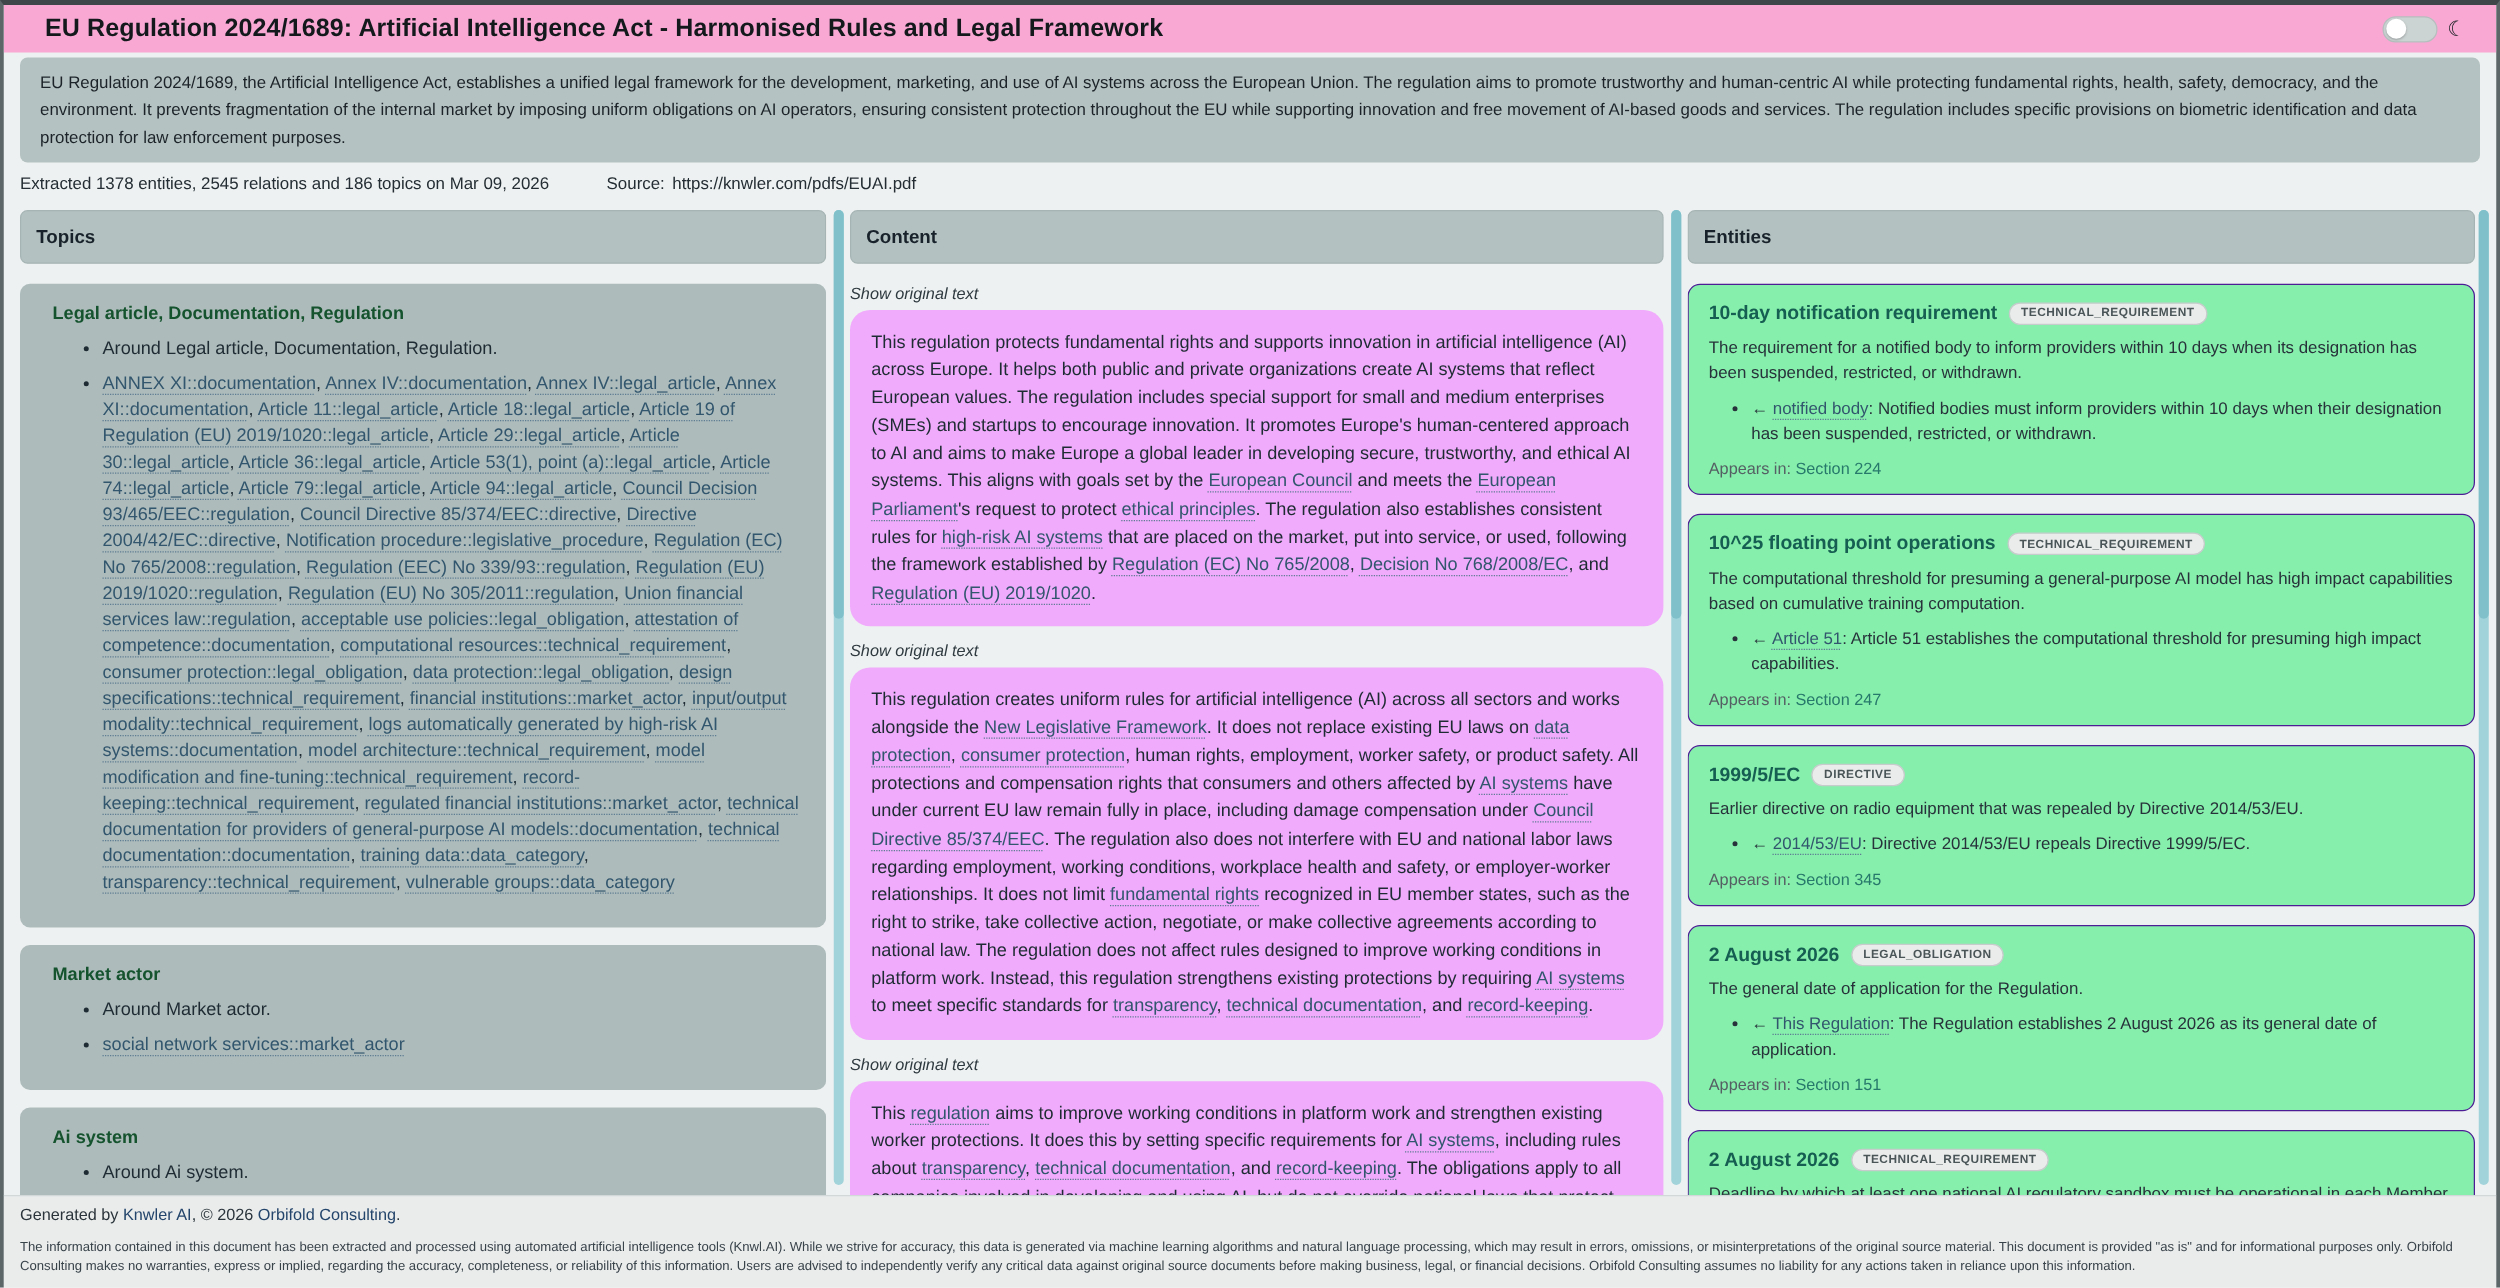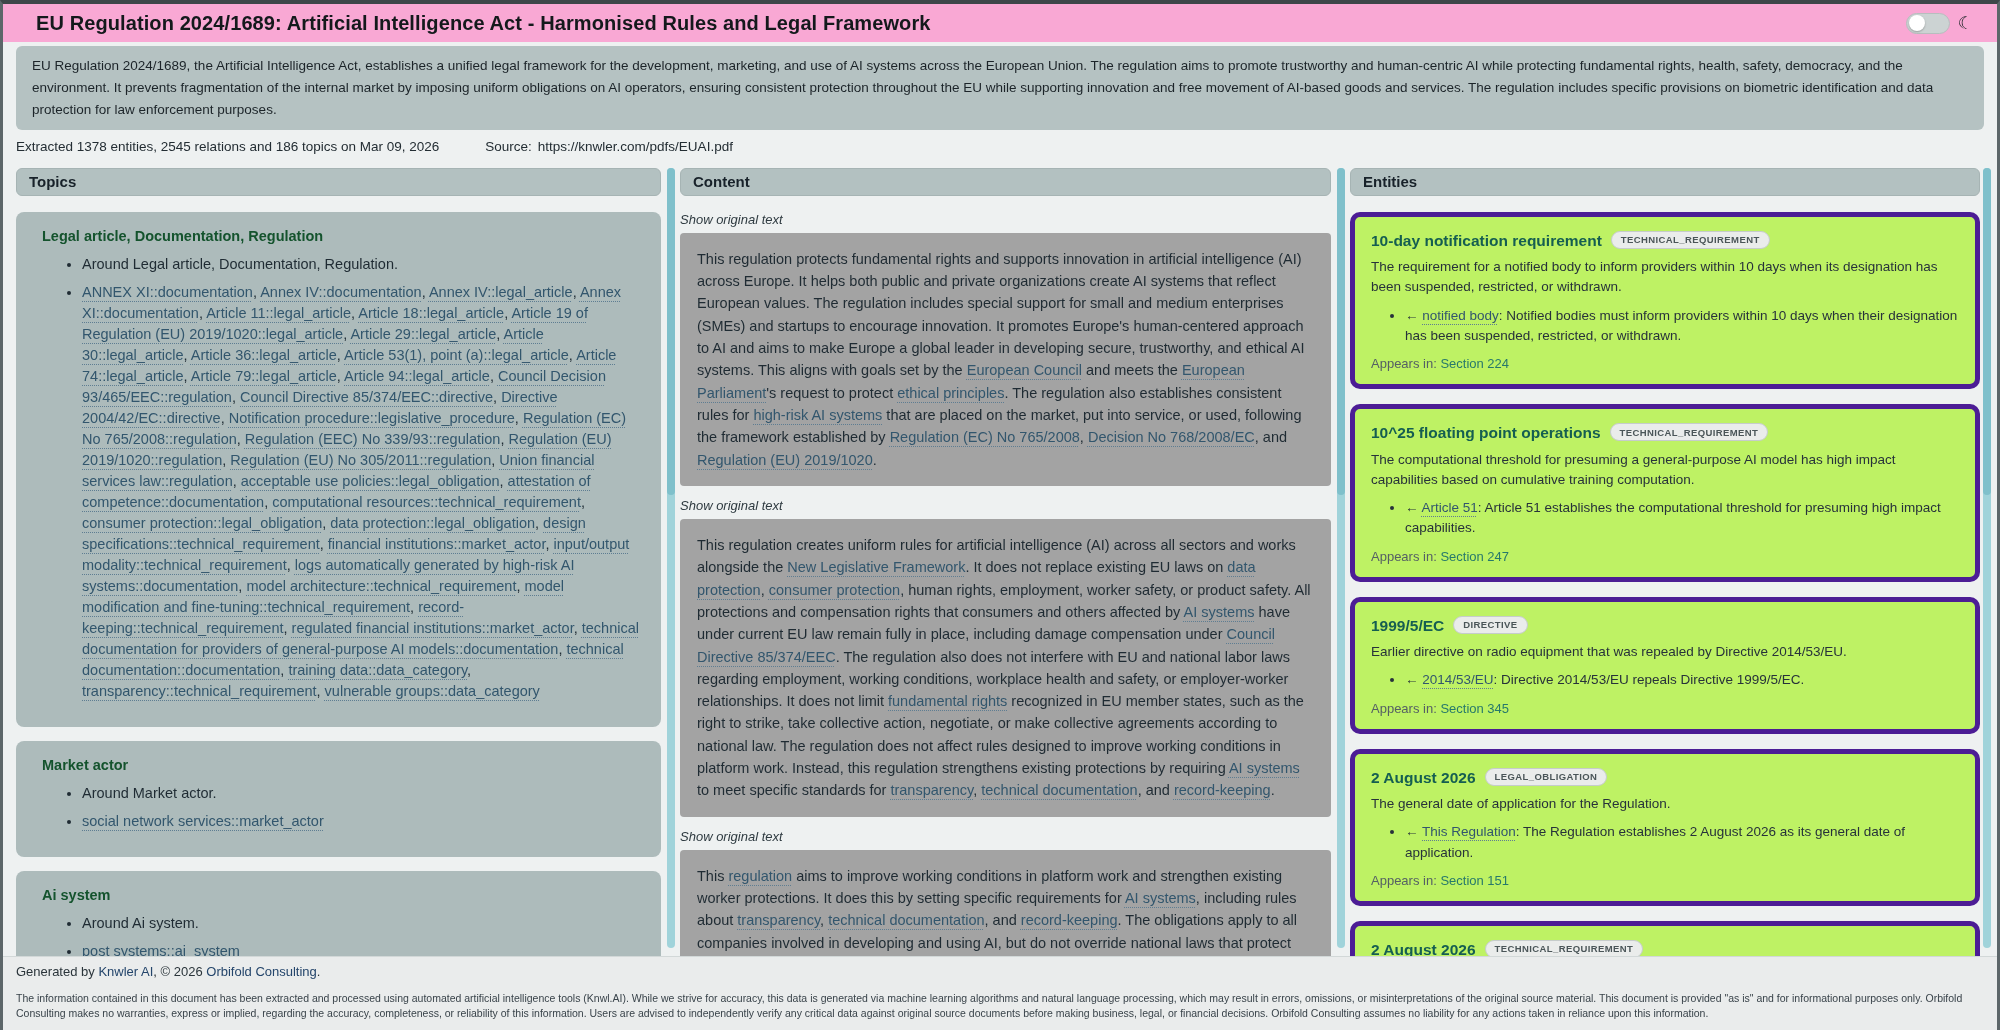--- a/index.html
+++ b/index.html
@@ -19,39 +19,39 @@
   .toggle { width:44px; height:21px; background:#ccd3d3; border:1px solid #b7bebe; border-radius:12px; position:relative; cursor:pointer; }
   .toggle .knob { position:absolute; left:2px; top:1.5px; width:16px; height:16px; background:#ffffff; border-radius:50%; box-shadow:0 1px 2px rgba(0,0,0,.25); }
   .moon { font-size:17px; color:#1c2326; cursor:pointer; line-height:1; }
   .summarybox { margin:4px 13px 0 13px; background:#b5c2c2; border-radius:6px; padding:9px 16px; }
   .summarybox p { font-size:13.5px; line-height:1.62; color:#1c2429; }
   .metaline { padding:9px 13px 8px 13px; font-size:13.5px; color:#232d33; display:flex; gap:46px; }
   .metaline .src { display:flex; gap:6px;justify-content:center; }
   
   .main { flex:1; display:grid; grid-template-columns:645px 19px 651px 19px 630px 14px; padding:6px 0 0 13px; overflow:hidden; }
   .col { display:flex; flex-direction:column; overflow:hidden; }
-  .col-head { flex:none; height:28px; background:#b3c1c1; border:1px solid #a6b4b4; border-radius:6px; display:flex; align-items:center; padding:0 12px; font-size:15px; font-weight:700; color:#18222a; margin-bottom:4px; }
+  .col-head { flex:none; height:43px; background:#b3c1c1; border:1px solid #a6b4b4; border-radius:6px; display:flex; align-items:center; padding:0 12px; font-size:15px; font-weight:700; color:#18222a; margin-bottom:4px; }
   .col-body { flex:1; overflow:hidden; }
   .sbar-wrap { position:relative; display:flex; justify-content:center; }
   .sbar { width:8px; height:99%; border-radius:4px; background:#a0d3da; position:relative; cursor:pointer; }
   .sbar::after { content:""; position:absolute; left:0; top:0; width:8px; height:42%; border-radius:4px; background:#7fc0cb; }
   
   .t-card { background:#adbbbb; border-radius:8px; padding:16px 22px 18px 26px; margin-top:14px; }
   .t-card:first-child { margin-top:12px; }
   .t-title { font-size:14.5px; font-weight:700; color:#14532d; }
   .t-list { margin:10px 0 0 0; padding-left:40px; }
   .t-list li { font-size:14.5px; line-height:1.45; margin:7px 0; color:#1f2b33; }
   a.dlink { color:#32566d; text-decoration:underline dotted #5e7d92; text-decoration-thickness:1px; text-underline-offset:4px; cursor:pointer; }
   
   .c-block { margin-top:6px; }
   .show-orig { text-align:left; font-size:13px; color:#2e3a40; padding:6px 6px 6px 0; cursor:pointer;font-style:italic; }
-  .c-card { background:#a3a3a3; border-radius:4px; padding:15px 17px; }
+  .c-card { background:#f0abfc; border-radius:16px; padding:15px 17px; }
   .c-card p { font-size:14.5px; line-height:1.54; color:#1f2b33; }
   
-  .e-card { background:#bef264; border:5px solid #4c1d95; border-radius:10px; padding:14px 16px 13px 16px; margin-top:15px; }
+  .e-card { background:#86efac; border:1px solid #4c1d95; border-radius:10px; padding:14px 16px 13px 16px; margin-top:15px; }
   .e-card:first-child { margin-top:12px; }
   .e-name { font-size:15.5px; font-weight:700; color:#155e51; display:inline; cursor:pointer; }
   .badge { display:inline-block; vertical-align:2px; margin-left:9px; font-size:9.5px; font-weight:700; letter-spacing:.4px; color:#4a5558; background:#eaeceb; border:1px solid #c6cccb; border-radius:999px; padding:2.5px 9px; }
   .e-desc { font-size:13.5px; line-height:1.5; color:#27323a; margin-top:8px; }
   .e-rels { margin:8px 0 0 0; padding-left:34px; }
   .e-rels li { font-size:13.5px; line-height:1.5; color:#27323a; margin:3px 0; }
   .e-appears { margin-top:10px; font-size:13px; color:#556064; }
   .e-appears a { color:#27796b; text-decoration:none; cursor:pointer; }
   
   .footer { flex:none; background:#eaecec; border-top:1px solid #d2d8d8; padding:7px 13px 8px 13px; }

